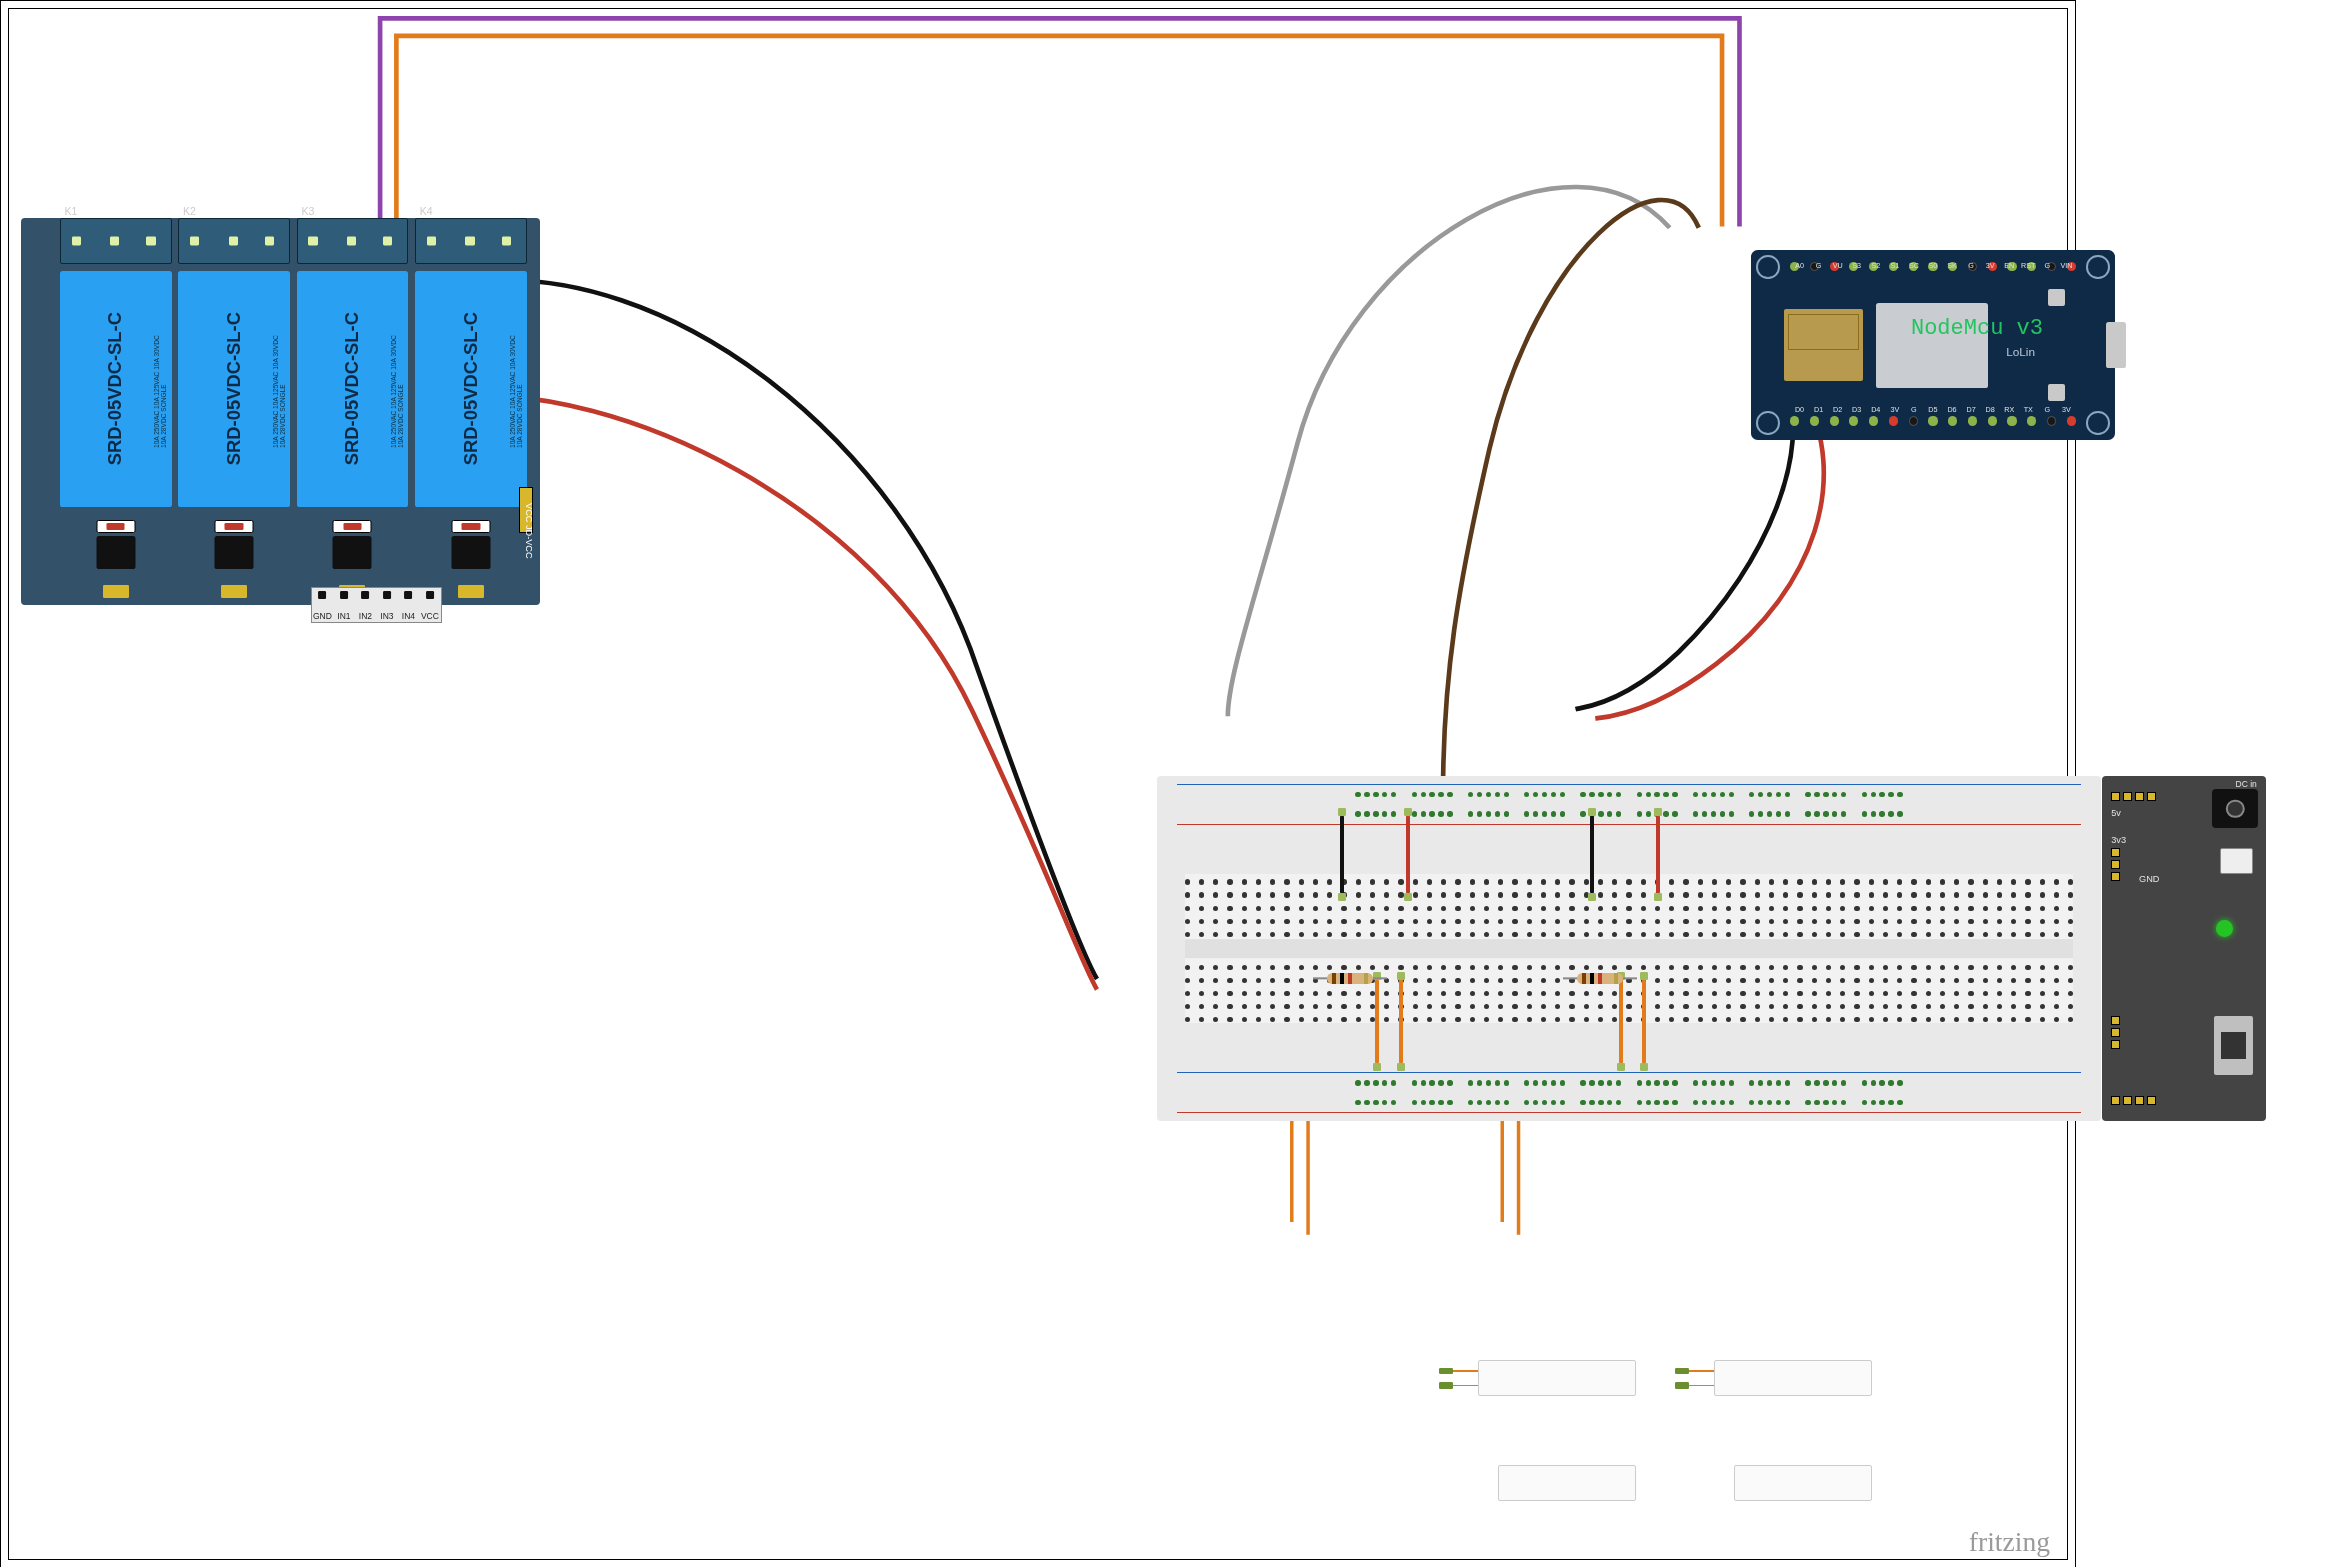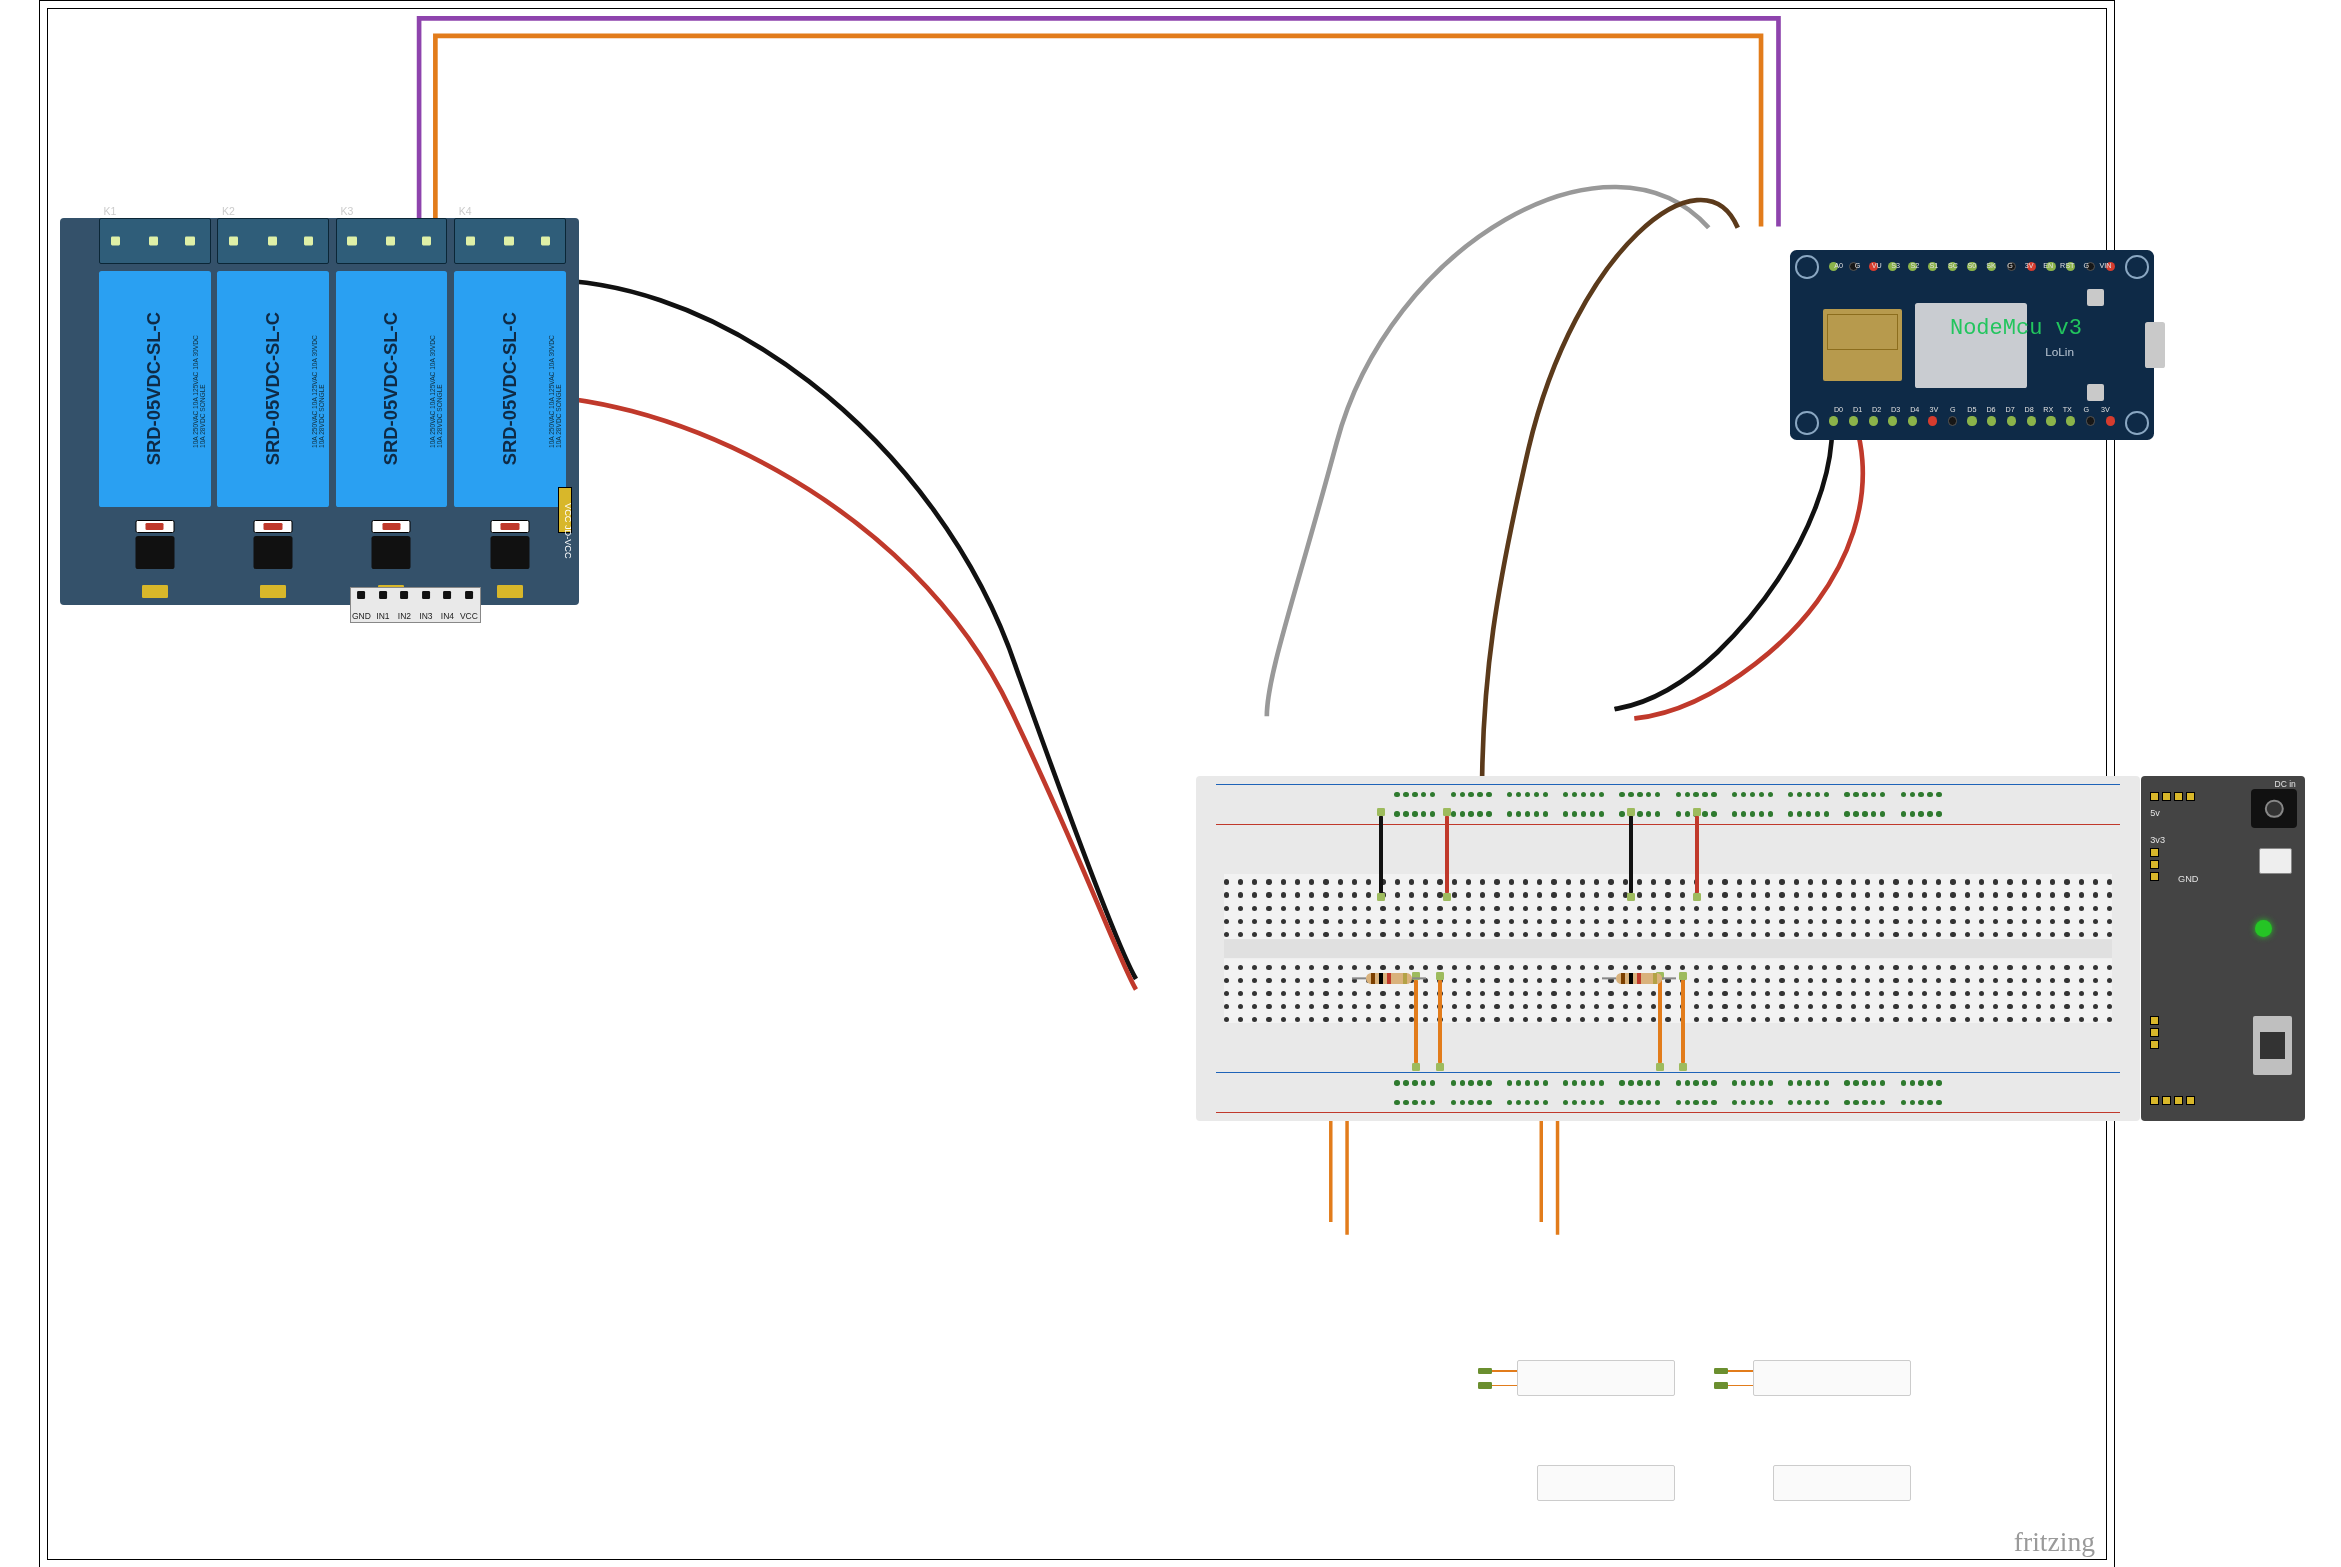--- a/index.html
+++ b/index.html
@@ -8,21 +8,20 @@
     background: #ffffff;
     font-family: Arial, Helvetica, sans-serif;
     overflow: hidden;
   }
   .canvas {
     position: relative;
     width: 2076px;
     height: 1568px;
     transform-origin: top left;
     border: 1.3px solid #000;
-    margin-left: 39px;
   }
   .canvas-inner {
     position: absolute;
     inset: 6.6px;
     border: 0.7px solid #000;
   }
 
   
   .relay {
     position: absolute;
@@ -255,21 +254,21 @@
   
   .jumper{position:absolute;width:3.9px;border-radius:2px;}
   .jumper .tip{position:absolute;left:-2px;width:7.9px;height:7.9px;background:#9dbb5d;border-radius:1.3px;}
   .jumper .tip.top{top:-6.6px;}
   .jumper .tip.bot{bottom:-6.6px;}
 
   
   svg.wires{position:absolute;inset:0;pointer-events:none;}
 
   .watermark{
-    position:absolute;right:19px;bottom:9.2px;
+    position:absolute;right:25px;bottom:9.2px;
     font-family:"Segoe Script","Brush Script MT",cursive;
     font-size:27.6px;color:#9a9a9a;
   }
 </style>
 </head>
 <body>
 
 <div class="canvas" id="canvas" style="transform: scale(1);">
   <div class="canvas-inner"></div>
 

